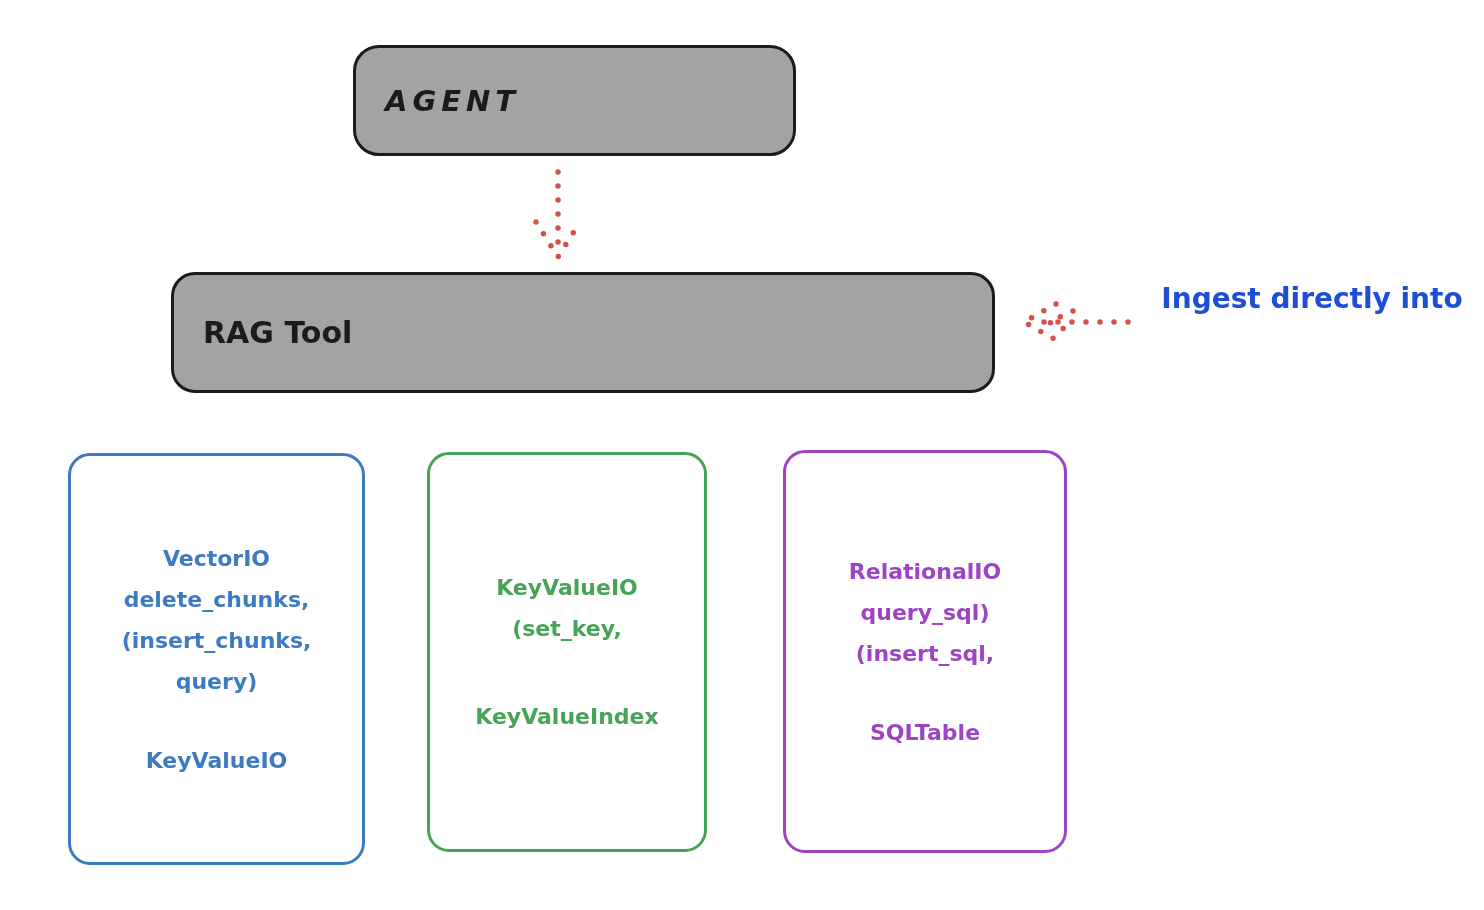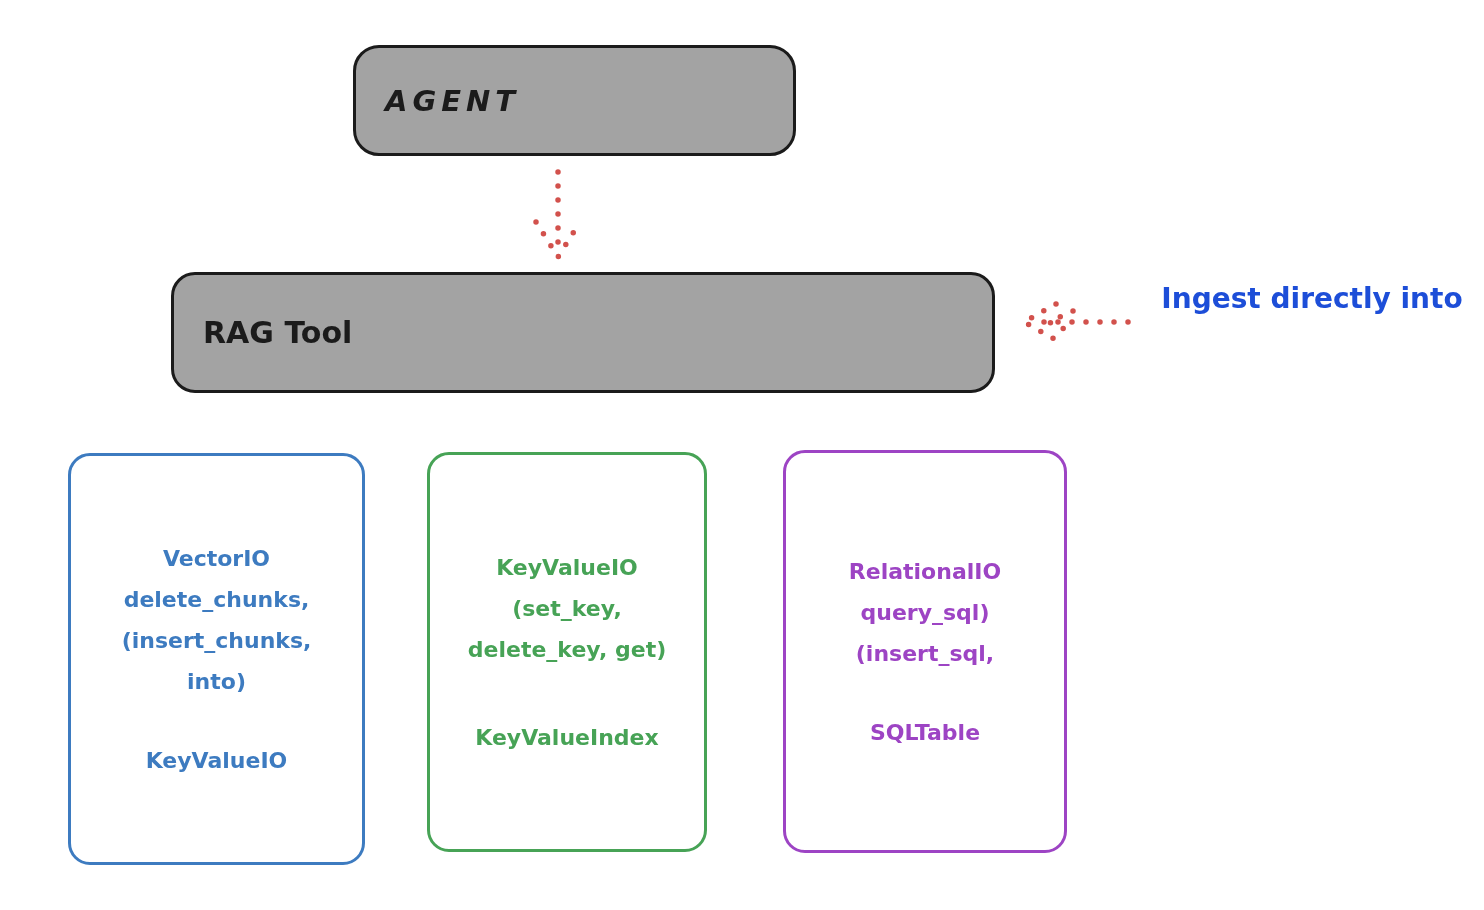--- a/index.html
+++ b/index.html
@@ -129,30 +129,29 @@
 
   <div class="annotation">
     <div>Ingest directly into</div>
   </div>
 
   <div class="store-box store-blue">
     <div>
       <div>VectorIO</div>
       <div>delete_chunks,</div>
       <div>(insert_chunks,</div>
-      <div>into)</div>
+      <div>query)</div>
     </div>
     <div class="store-index">KeyValueIO</div>
   </div>
 
   <div class="store-box store-green">
     <div>
       <div>KeyValueIO</div>
       <div>(set_key,</div>
-      <div>delete_key, get)</div>
     </div>
     <div class="store-index">KeyValueIndex</div>
   </div>
 
   <div class="store-box store-purple">
     <div>
       <div>RelationalIO</div>
       <div>query_sql)</div>
       <div>(insert_sql,</div>
     </div>

